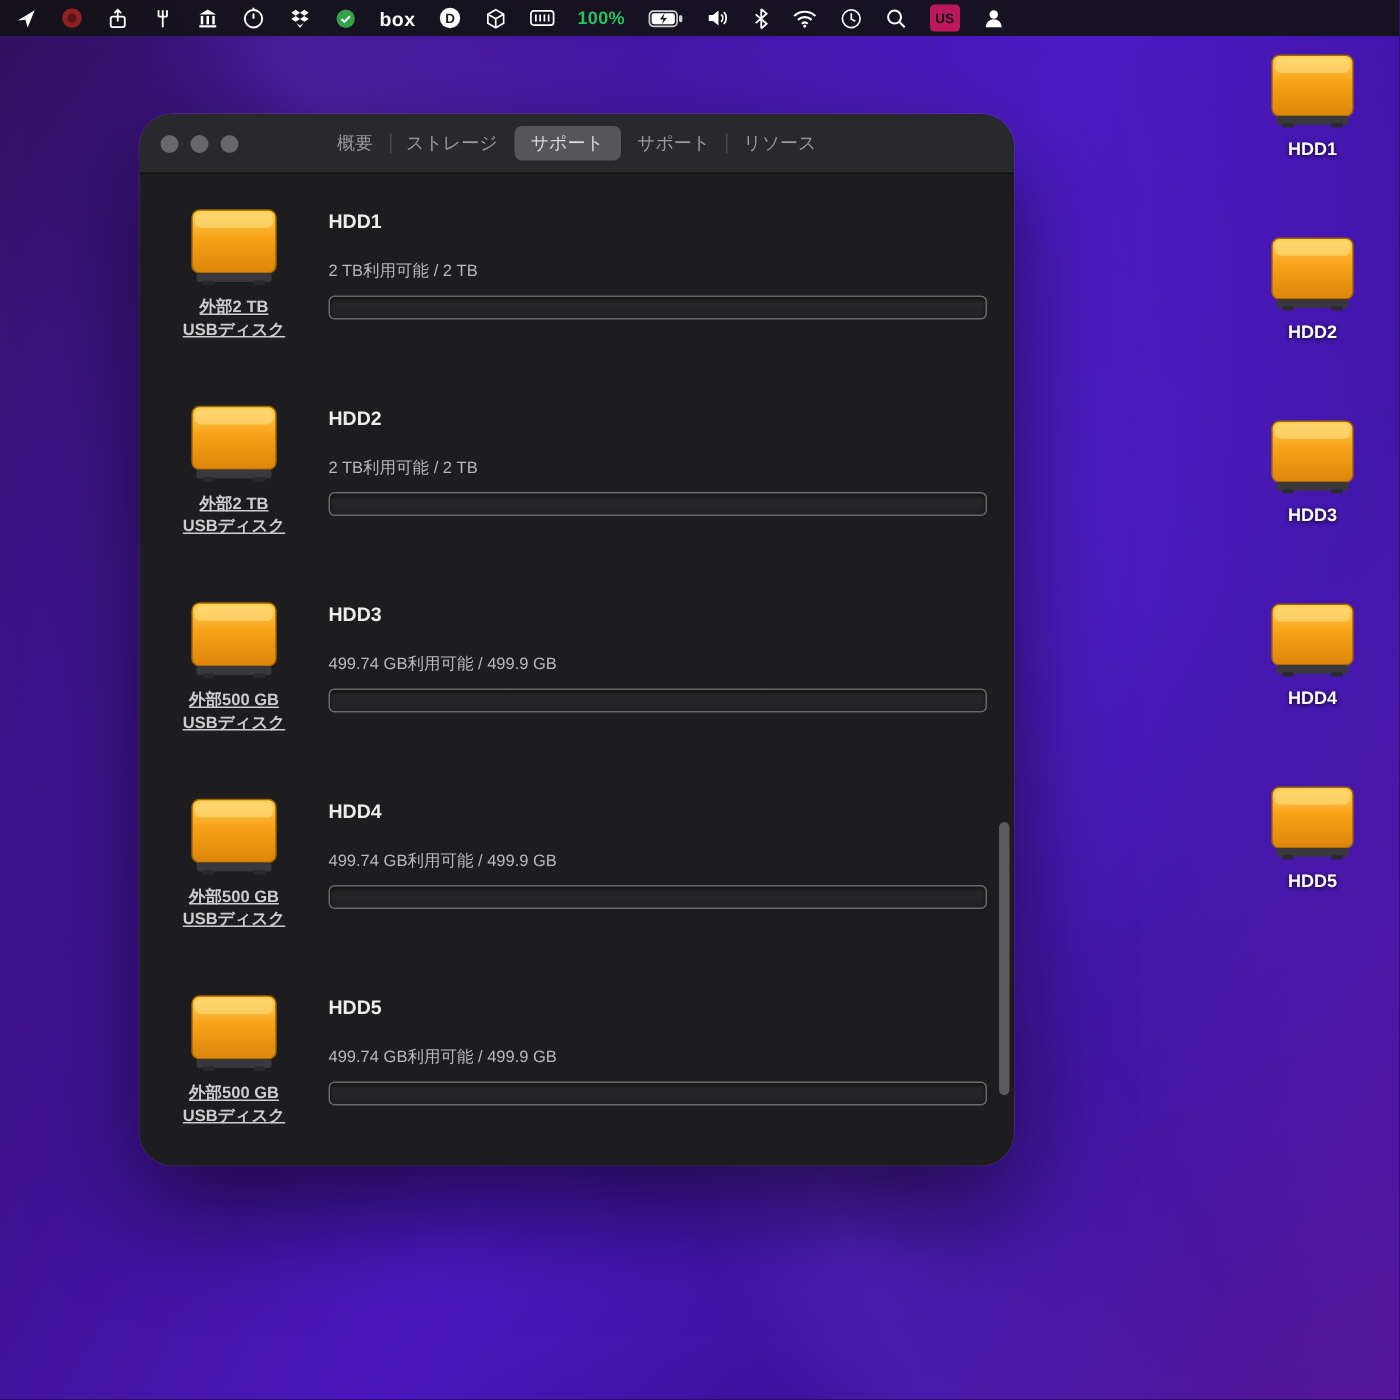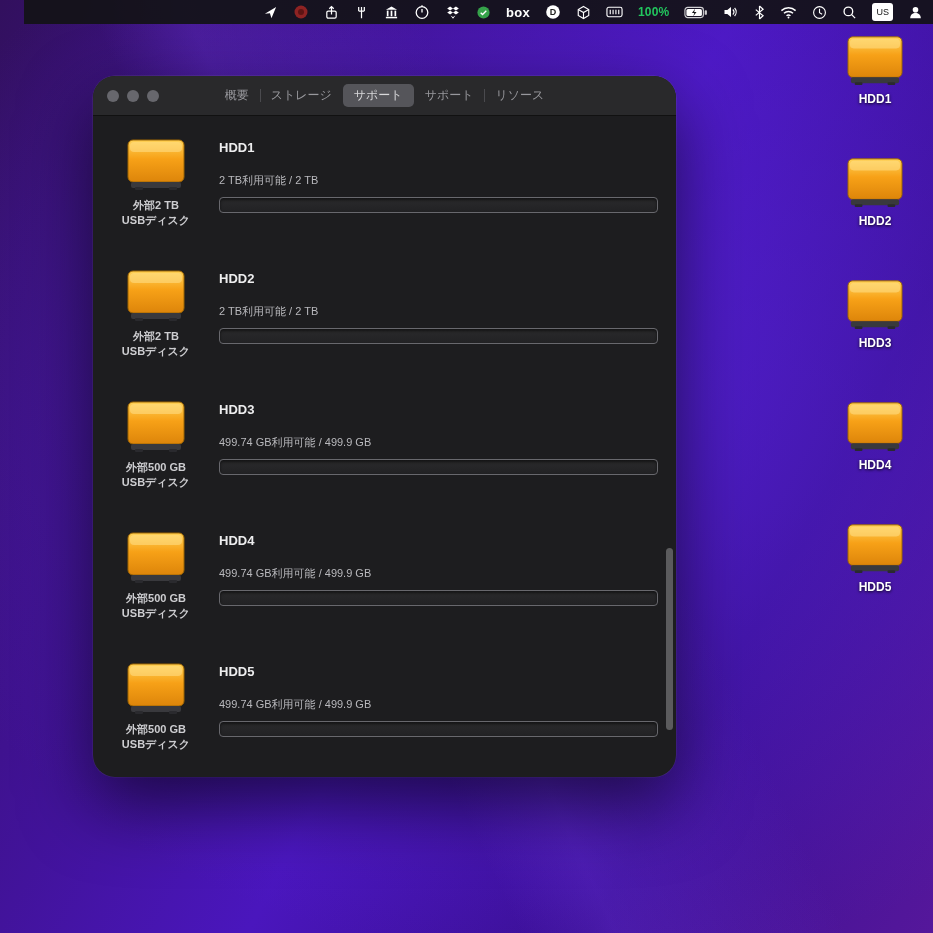--- a/index.html
+++ b/index.html
@@ -13,31 +13,31 @@
     position:relative; width:933px; height:933px; overflow:hidden;
     background:
       linear-gradient(65deg, rgba(0,0,0,0) 38%, rgba(130,70,255,.20) 45%, rgba(0,0,0,0) 62%),
       radial-gradient(120% 95% at 62% 42%, rgba(90,40,230,.55), rgba(0,0,0,0) 65%),
       linear-gradient(118deg, #32105e 0%, #3f128f 28%, #4a16bd 52%, #3a0f92 76%, #55179b 100%);
   }
   
   .menubar {
     position:absolute; top:0; left:0; right:0; height:24px;
     background:rgba(18,18,22,.92);
-    display:flex; align-items:center; justify-content:flex-end;
-    padding:0 10px; z-index:50;margin-left:24px;
+    display:flex; align-items:center; justify-content:flex-start;
+    padding:0 10px; z-index:50;
   }
   .menubar-right { display:flex; align-items:center; gap:15px; }
   .mb-icon { display:flex; align-items:center; justify-content:center; height:18px; cursor:default; }
   .mb-icon svg { display:block; }
   .mb-text { color:#22c55e; font-size:12px; font-weight:600; letter-spacing:.2px; }
   .mb-box-logo { color:#fff; font-size:13px; font-weight:700; letter-spacing:.3px; }
   .mb-us {
-    background:#ffffff; color:#111; border-radius:3px;
-    font-size:9px; font-weight:400; padding:2px 4px; line-height:1;
+    background:#be185d; color:#111; border-radius:3px;
+    font-size:9px; font-weight:700; padding:2px 4px; line-height:1;
   }
   
   .window {
     position:absolute; left:93px; top:76px; width:583px; height:701px;
     border-radius:22px; overflow:hidden;
     background:#1d1d1f;
     box-shadow:0 28px 70px rgba(0,0,0,.6), 0 0 0 .5px rgba(255,255,255,.14);
     z-index:30;
   }
   .titlebar {
@@ -55,21 +55,21 @@
   .tab + .tab::before {
     content:""; position:absolute; left:0; top:5px; bottom:5px; width:1px; background:#4a4a4e;
   }
   .tab.selected { background:#55555a; color:#d8d8da; }
   .tab.selected::before, .tab.selected + .tab::before { display:none; }
   
   .content { position:relative; height:660px; overflow:hidden; padding:6px 0 0 0; }
   .drive-row { display:flex; height:131px; padding:14px 18px 0 14px; }
   .drive-icon-col { width:98px; flex:0 0 98px; text-align:center; }
   .drive-icon-col svg { display:block; margin:0 auto; }
-  .drive-caption { margin-top:6px; font-size:11px; font-weight:600; color:#cdcdd0; line-height:1.35; }
+  .drive-caption { margin-top:6px; font-size:11px; font-weight:600; color:#cdcdd0; line-height:1.35;text-decoration:underline; }
   .drive-info { flex:1; margin-left:14px; padding-top:4px; }
   .drive-name { font-size:13px; font-weight:700; color:#ededee; }
   .drive-avail { margin-top:18px; font-size:11px; color:#b9b9bd; }
   .drive-bar {
     margin-top:9px; height:16px; border-radius:4px;
     border:1px solid #68686d;
     background:linear-gradient(#2a2a2c,#222224);
     box-shadow:inset 0 2px 3px rgba(0,0,0,.55);
     overflow:hidden;
   }

